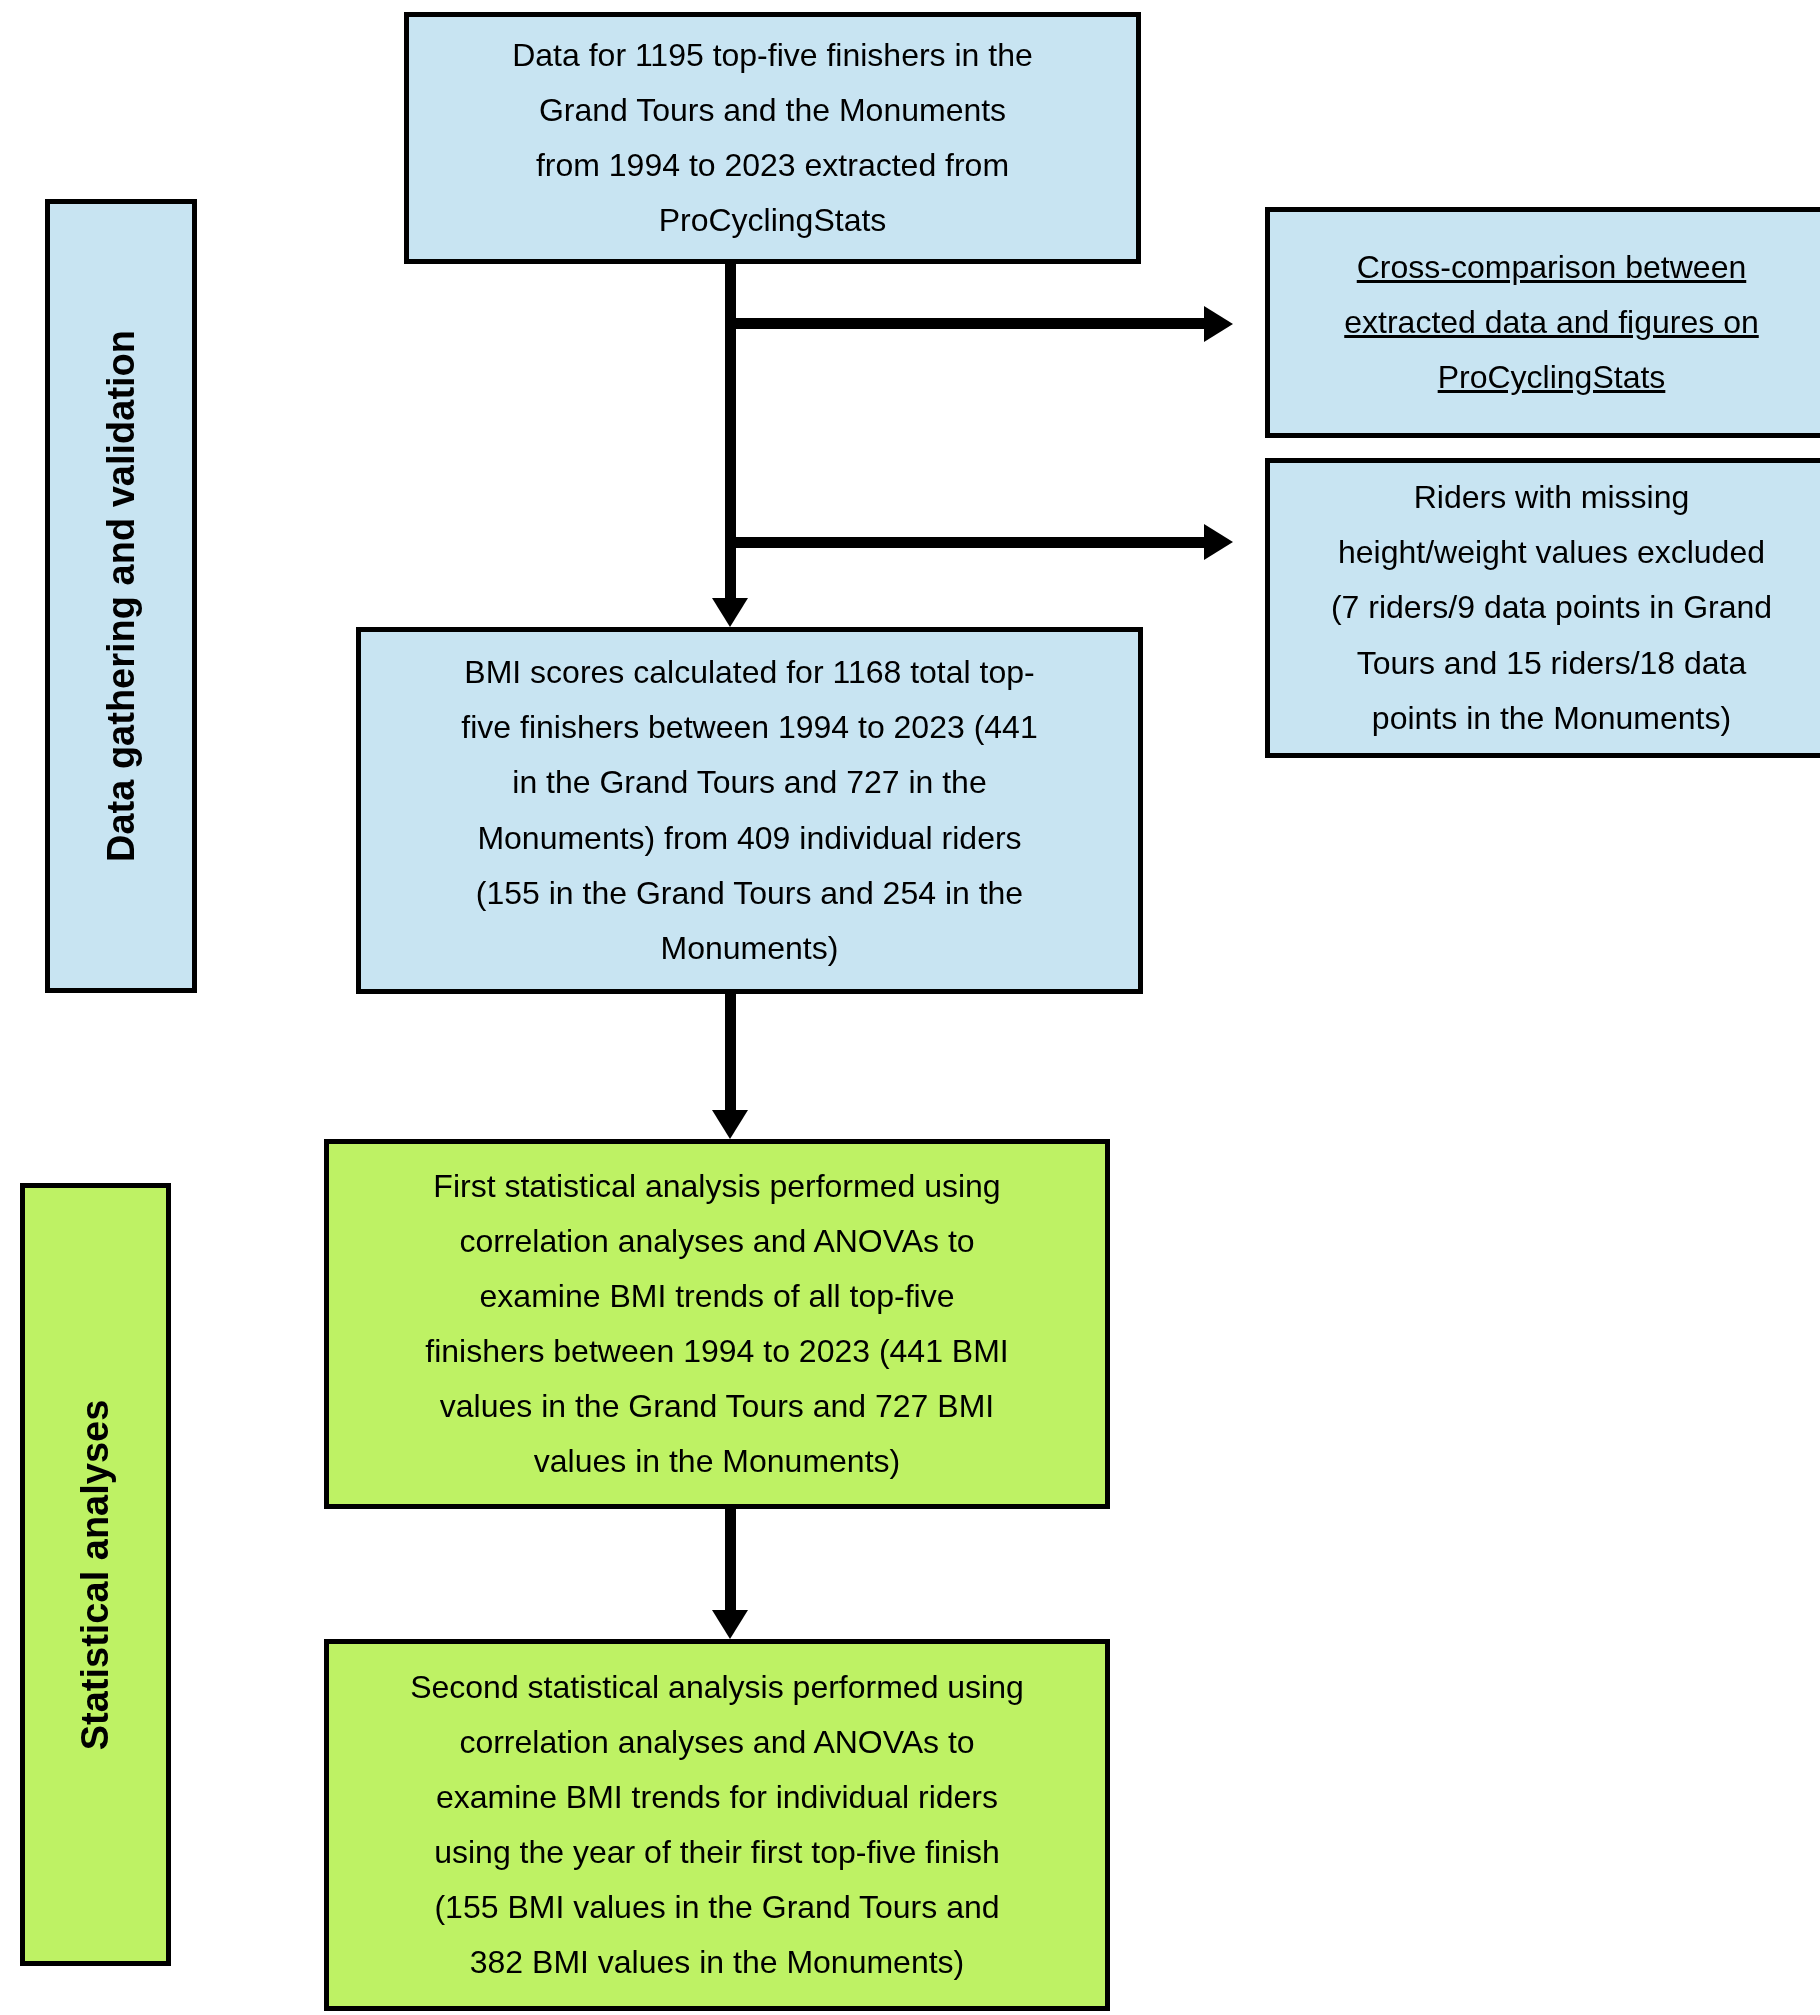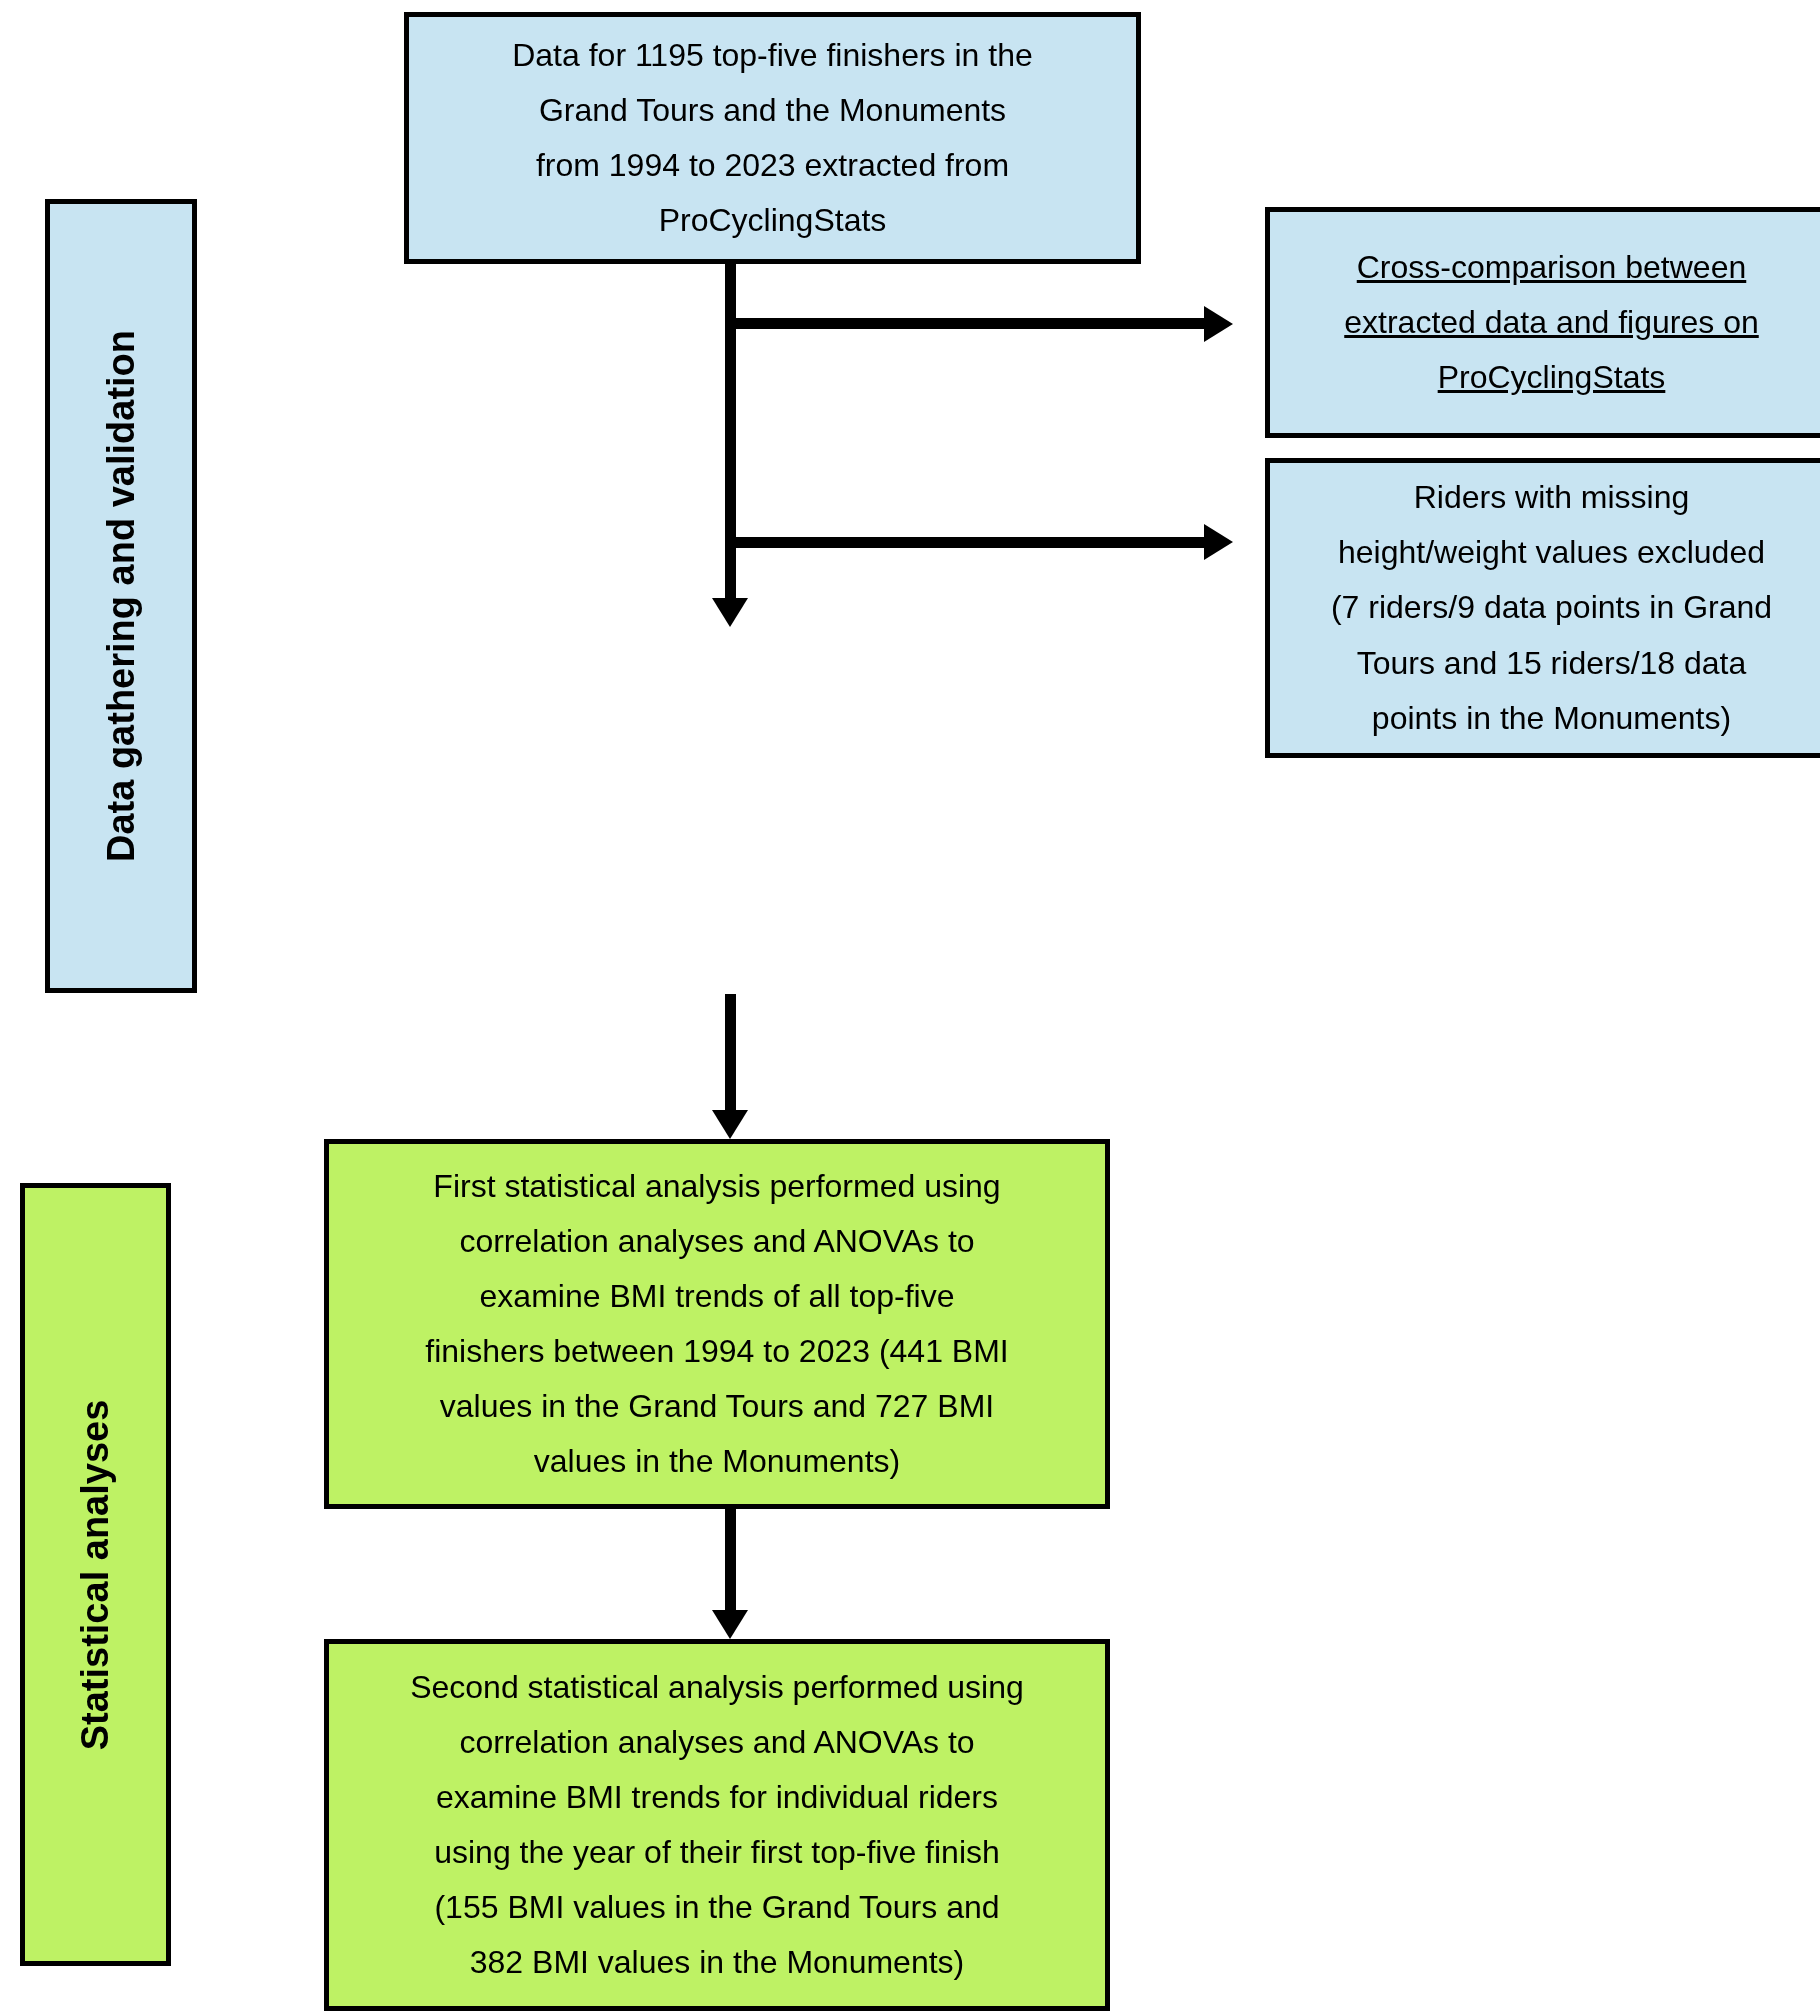--- a/index.html
+++ b/index.html
@@ -108,20 +108,28 @@
   </div>
 
   <div class="box fill-blue" id="box-excl">
     <span class="txt">Riders with missing
 height/weight values excluded
 (7 riders/9 data points in Grand
 Tours and 15 riders/18 data
 points in the Monuments)</span>
   </div>
 
+  <div class="box fill-blue" id="box-bmi">
+    <span class="txt">BMI scores calculated for 1168 total top-
+five finishers between 1994 to 2023 (441
+in the Grand Tours and 727 in the
+Monuments) from 409 individual riders
+(155 in the Grand Tours and 254 in the
+Monuments)</span>
+  </div>
 
   <div class="box fill-green" id="box-first">
     <span class="txt">First statistical analysis performed using
 correlation analyses and ANOVAs to
 examine BMI trends of all top-five
 finishers between 1994 to 2023 (441 BMI
 values in the Grand Tours and 727 BMI
 values in the Monuments)</span>
   </div>
 

